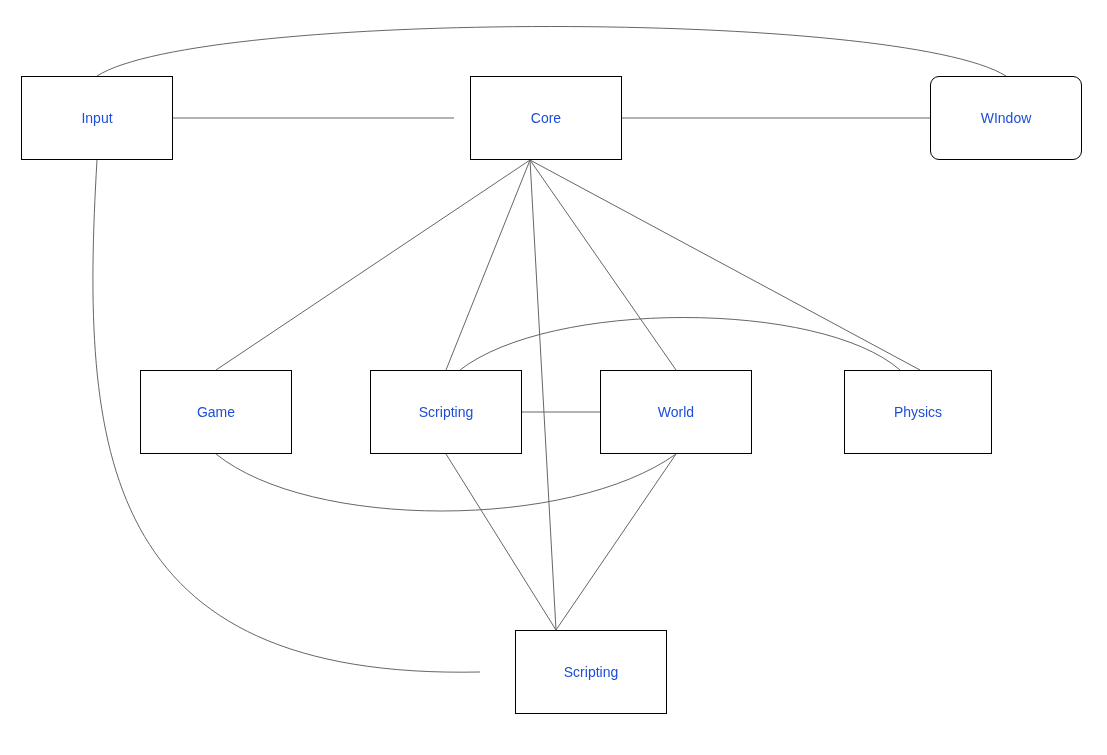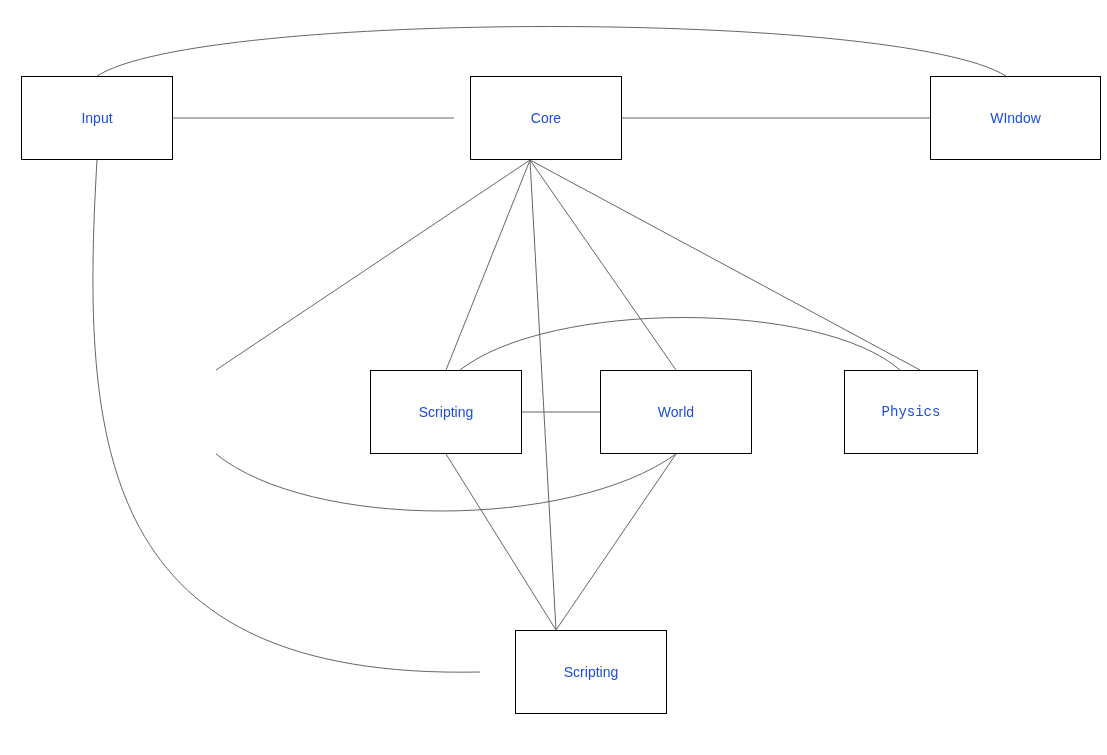--- a/index.html
+++ b/index.html
@@ -80,34 +80,37 @@
   </svg>
 
   <div class="node" style="left:21px; top:76px; width:152px; height:84px;">
     <span>Input</span>
   </div>
 
   <div class="node" style="left:454px; top:76px; width:152px; height:84px;margin-left:16px;">
     <span>Core</span>
   </div>
 
-  <div class="node" style="left:930px; top:76px; width:171px; height:84px;">
+  <div class="node" style="left:930px; top:76px; width:152px; height:84px;border-radius:9px;">
     <span>WIndow</span>
   </div>
 
+  <div class="node" style="left:140px; top:370px; width:152px; height:84px;">
+    <span>Game</span>
+  </div>
 
   <div class="node" style="left:370px; top:370px; width:152px; height:84px;">
     <span>Scripting</span>
   </div>
 
   <div class="node" style="left:600px; top:370px; width:152px; height:84px;">
     <span>World</span>
   </div>
 
-  <div class="node" style="left:844px; top:370px; width:134px; height:84px;font-family:Liberation Mono, monospace;">
+  <div class="node" style="left:844px; top:370px; width:148px; height:84px;">
     <span>Physics</span>
   </div>
 
   <div class="node" style="left:480px; top:630px; width:152px; height:84px;margin-left:35px;">
     <span>Scripting</span>
   </div>
 
 </div>
 
 </body></html>

